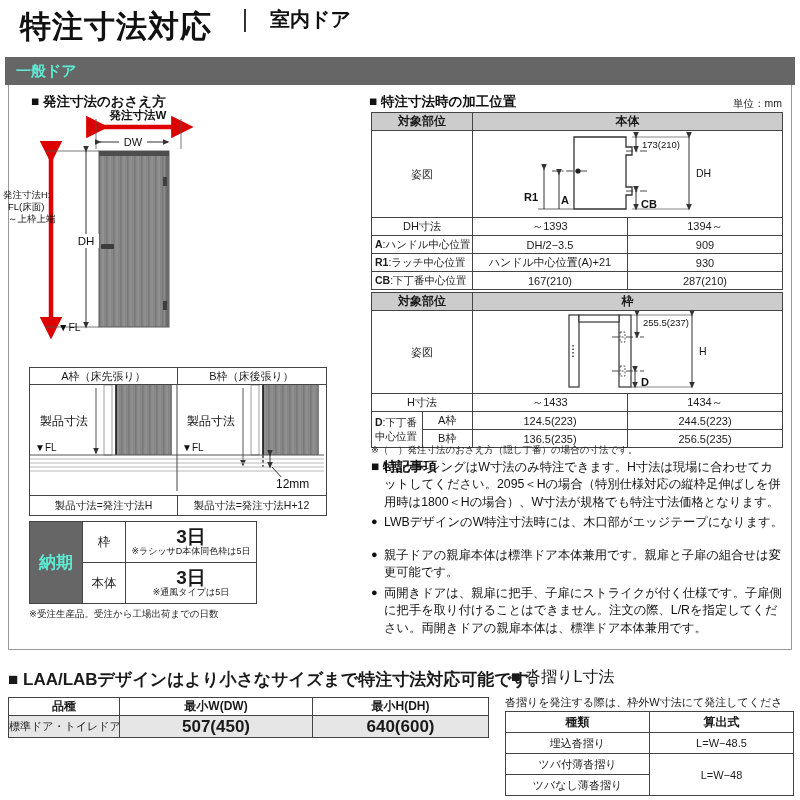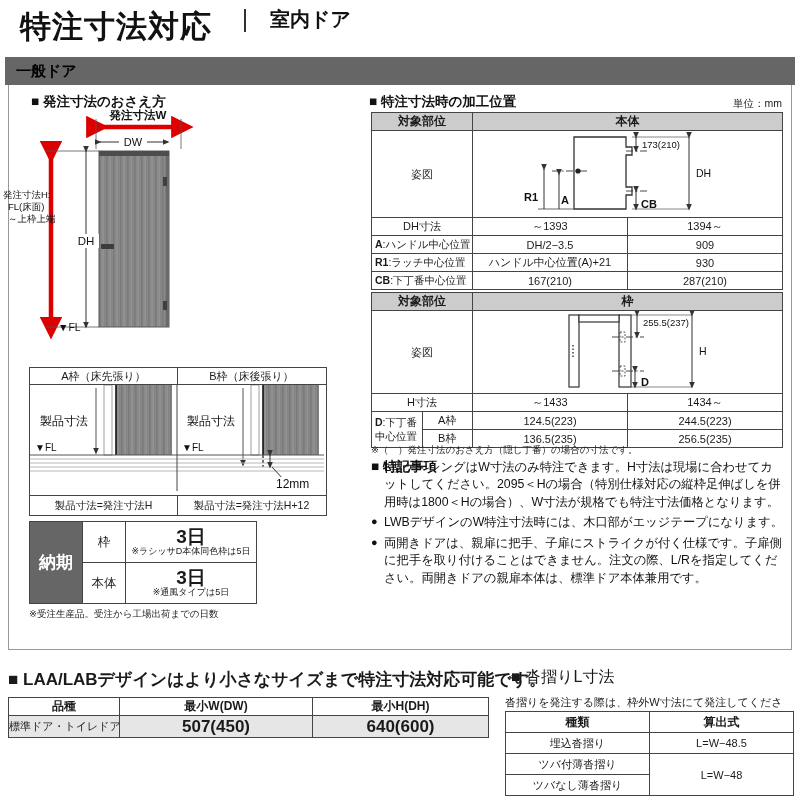--- a/index.html
+++ b/index.html
@@ -6,35 +6,35 @@
   body{width:800px;height:800px;position:relative;overflow:hidden;
        font-family:"Liberation Sans","DejaVu Sans",sans-serif;color:#1a1a1a;}
   .abs{position:absolute;}
   
   .hdr{position:absolute;top:6px;left:20px;display:flex;align-items:flex-start;}
   .hdr .title{font-size:31px;font-weight:bold;letter-spacing:1px;color:#111;}
   .hdr .sep{font-size:23px;color:#222;margin:0 22px 0 30px;font-weight:normal;}
   .hdr .sub{font-size:20px;font-weight:bold;color:#111;}
   
   .catbar{position:absolute;top:57px;left:5px;right:5px;height:28px;background:#666;
-          color:#000000;font-size:15px;font-weight:bold;line-height:28px;padding-left:11px;box-sizing:border-box;}
+          color:#5eead4;font-size:15px;font-weight:bold;line-height:28px;padding-left:11px;box-sizing:border-box;}
   
   .mainbox{position:absolute;top:85px;left:8px;width:784px;height:565px;
            border:1px solid #999;border-top:none;box-sizing:border-box;background:#fff;}
   .sec-title{font-weight:bold;font-size:13.5px;color:#111;white-space:nowrap;}
   .small-note{font-size:9.5px;color:#222;white-space:nowrap;}
   
   table.tbl{border-collapse:collapse;table-layout:fixed;background:#fff;}
   table.tbl td,table.tbl th{border:1px solid #444;text-align:center;vertical-align:middle;
       font-size:11px;font-weight:normal;padding:0;overflow:hidden;white-space:nowrap;}
   table.tbl .hd{background:#ccc;font-weight:bold;font-size:12px;}
   table.tbl .lbl{font-size:10.5px;}
   
   .deliv td{height:40px;}
-  .deliv .dark{background:#666;color:#ffffff;font-weight:bold;font-size:17px;}
+  .deliv .dark{background:#666;color:#5eead4;font-weight:bold;font-size:17px;}
   .deliv .part{font-size:12.5px;}
   .deliv .days{font-size:19px;font-weight:bold;line-height:1.05;}
   .deliv .dnote{font-size:9px;line-height:1.1;}
   
   .bullets{list-style:none;margin:0;padding:0;width:414px;font-size:12.3px;line-height:1.42;color:#111;}
   .bullets li{position:relative;padding-left:13px;margin:0 0 3px 0;white-space:normal;}
   .bullets li:before{content:"\25CF";position:absolute;left:0;top:0;font-size:11px;}
   .bullets li.gap{margin-top:15px;}
   
   .minsize td{height:21px;}
@@ -277,20 +277,21 @@
     </tr>
   </tbody>
     </table>
 
   <div class="abs small-note" style="left:362px;top:359px;">※（　）発注寸法のおさえ方（隠し丁番）の場合の寸法です。</div>
 
   <div class="abs sec-title" style="left:362px;top:373px;">■ 特記事項</div>
   <ul class="bullets abs" style="left:362px;top:374px;">
     <li>L型ケーシングはW寸法のみ特注できます。H寸法は現場に合わせてカットしてください。2095＜Hの場合（特別仕様対応の縦枠足伸ばしを併用時は1800＜Hの場合）、W寸法が規格でも特注寸法価格となります。</li>
     <li>LWBデザインのW特注寸法時には、木口部がエッジテープになります。</li>
+    <li class="gap">親子ドアの親扉本体は標準ドア本体兼用です。親扉と子扉の組合せは変更可能です。</li>
     <li>両開きドアは、親扉に把手、子扉にストライクが付く仕様です。子扉側に把手を取り付けることはできません。注文の際、L/Rを指定してください。両開きドアの親扉本体は、標準ドア本体兼用です。</li>
   </ul>
 </div>
 
 <div class="abs" style="left:8px;top:668px;font-size:17px;font-weight:bold;">■ LAA/LABデザインはより小さなサイズまで特注寸法対応可能です。</div>
 <table class="tbl minsize abs" style="left:8px;top:697px;width:477px;">
   <tbody>
       <tr class="hrow">
     <td style="width:110px;">品種</td>
     <td style="width:192px;">最小W(DW)</td>

